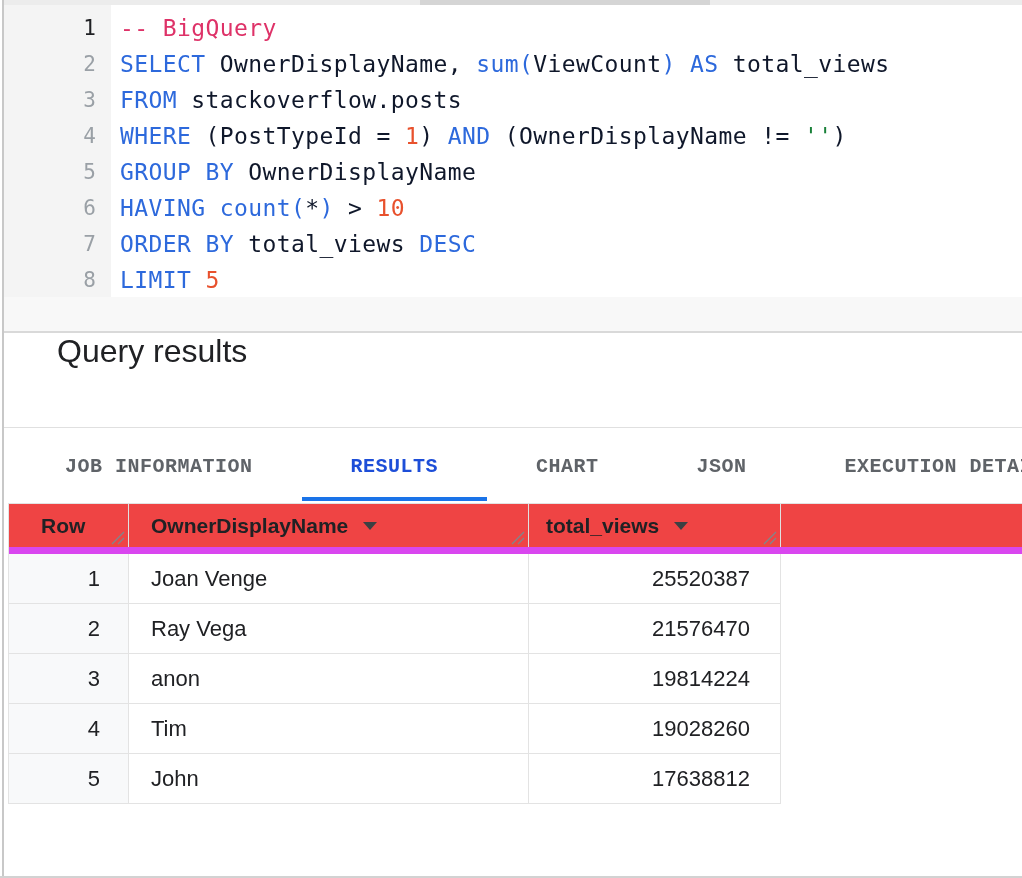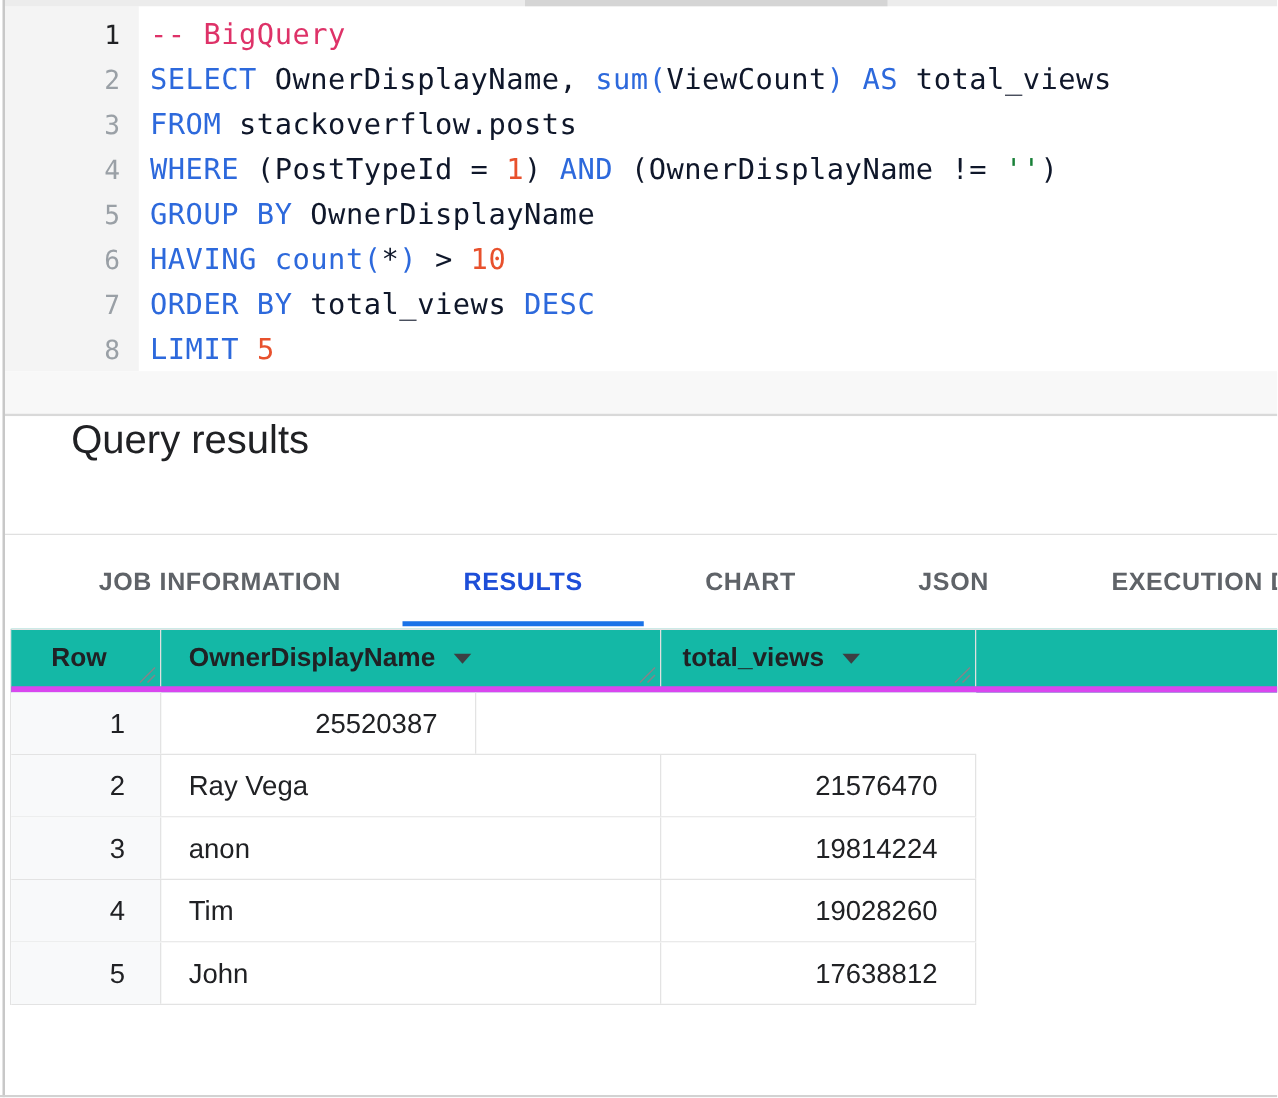--- a/index.html
+++ b/index.html
@@ -33,31 +33,31 @@
   
   .editor-band{position:absolute;left:4px;right:0;top:297px;height:34px;background:#f8f8f8;
                border-bottom:2px solid #d9d9d9;box-sizing:content-box;}
 
   
   .qr-panel{position:absolute;left:4px;right:0;top:333px;height:95px;background:#fff;
             border-bottom:1px solid #e0e0e0;display:flex;align-items:flex-start;padding-left:53px;box-sizing:border-box;}
   .qr-title{font-size:32px;font-weight:400;color:#202124;}
 
   
-  .tabbar{position:absolute;left:18px;right:0;top:429px;height:74px;background:#fff;
-          display:flex;padding-left:12px;overflow:hidden;white-space:nowrap;}
+  .tabbar{position:absolute;left:4px;right:0;top:429px;height:74px;background:#fff;
+          display:flex;padding-left:12px;overflow:hidden;white-space:nowrap;font-family:Liberation Mono, monospace;}
   .tab{position:relative;display:flex;align-items:center;padding:0 49px;font-size:20px;font-weight:700;
        letter-spacing:0.5px;color:#5f6368;cursor:pointer;flex:none;}
   .tab.active{color:#1d4ed8;}
   .tab.active::after{content:"";position:absolute;left:0;right:0;bottom:2px;height:4px;background:#1a73e8;}
 
   
   .rtable{position:absolute;left:8px;right:0;top:503px;border-left:1px solid #e3e3e3;}
-  .thead{display:flex;height:51px;box-sizing:border-box;background:#14b8a6;
-         border-top:1px solid #e3e3e3;border-bottom:5px solid #d946ef;}
+  .thead{display:flex;height:51px;box-sizing:border-box;background:#ef4444;
+         border-top:1px solid #e3e3e3;border-bottom:7px solid #d946ef;}
   .th{position:relative;box-sizing:border-box;border-right:1px solid #e0e0e0;
       display:flex;align-items:center;font-size:21px;font-weight:700;color:#202124;flex:none;}
   .th-row{width:120px;padding-left:32px;}
   .th-owner{width:400px;padding-left:22px;}
   .th-views{width:252px;padding-left:17px;}
   .th-filler{flex:1;border-right:none;}
   .caret{width:0;height:0;border-left:7px solid transparent;border-right:7px solid transparent;
          border-top:8px solid #3c4043;margin-left:15px;cursor:pointer;}
   .grip{position:absolute;right:3px;bottom:2px;cursor:col-resize;}
 
@@ -124,20 +124,21 @@
         <span class="caret"></span>
         <svg class="grip" width="14" height="14" viewBox="0 0 14 14">
             <path d="M1 13 L13 1 M7 13 L13 7" stroke="#80868b" stroke-width="1.3" fill="none"></path>
           </svg>
       </div>
       <div class="th th-filler"></div>
     </div>
 
     <div class="tr">
       <div class="td td-row">1</div>
+      <div class="td td-owner">Joan Venge</div>
       <div class="td td-views">25520387</div>
     </div>
     <div class="tr">
       <div class="td td-row">2</div>
       <div class="td td-owner">Ray Vega</div>
       <div class="td td-views">21576470</div>
     </div>
     <div class="tr">
       <div class="td td-row">3</div>
       <div class="td td-owner">anon</div>

